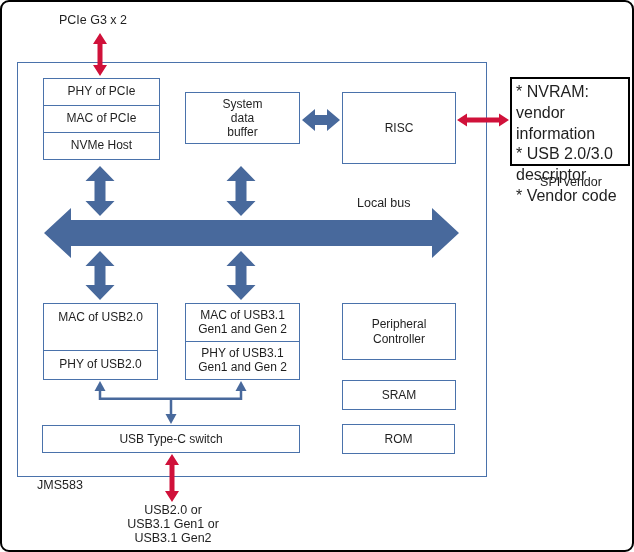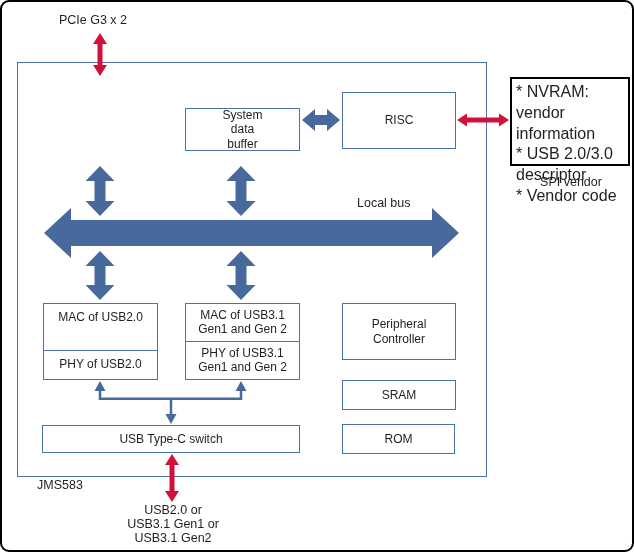--- a/index.html
+++ b/index.html
@@ -24,22 +24,22 @@
   }
   .box{display:flex;align-items:center;justify-content:center;text-align:center;
     font-size:12px;line-height:1.18;white-space:pre-line;}
   .stack{display:flex;flex-direction:column;}
   .stack .row{
     flex:1;display:flex;align-items:center;justify-content:center;text-align:center;
     font-size:12px;line-height:1.15;white-space:pre-line;
   }
   .stack .row + .row{border-top:1.5px solid var(--box-border,#4a72ab);}
   .pcie-stack{left:43px;top:78px;width:117px;height:82px;}
-  .sdb{left:185px;top:108px;width:115px;height:43px;}
-  .risc{left:342px;top:92px;width:114px;height:57px;}
+  .sdb{left:185px;top:92px;width:115px;height:52px;}
+  .risc{left:342px;top:92px;width:114px;height:72px;}
   .usb2-stack{left:43px;top:303px;width:115px;height:77px;gap:17px;}
   .usb3-stack{left:185px;top:303px;width:115px;height:77px;}
   .pctl{left:342px;top:303px;width:114px;height:57px;}
   .sram{left:342px;top:380px;width:114px;height:30px;}
   .rom{left:342px;top:424px;width:113px;height:30px;}
   .switch{left:42px;top:425px;width:258px;height:28px;}
   .spi{
     position:absolute;left:510px;top:77px;width:120px;height:89px;
     border:2px solid var(--spi-border,#000);background:#fff;z-index:2;box-sizing:border-box;
     font-size:16px;line-height:1.3;white-space:pre-line;padding:3px 4px;
@@ -51,20 +51,25 @@
 </style>
 </head>
 <body>
 
 <div class="canvas">
 
   <div class="label center" style="left:52px;top:13px;width:82px;">PCIe G3 x 2</div>
 
   <div class="chip"></div>
 
+  <div class="stack pcie-stack">
+    <div class="row">PHY of PCIe</div>
+    <div class="row">MAC of PCIe</div>
+    <div class="row">NVMe Host</div>
+  </div>
 
   <div class="box sdb">System
 data
 buffer</div>
 
   <div class="box risc">RISC</div>
 
   <div class="label" style="left:357px;top:196px;">Local bus</div>
 
   <div class="stack usb2-stack">

